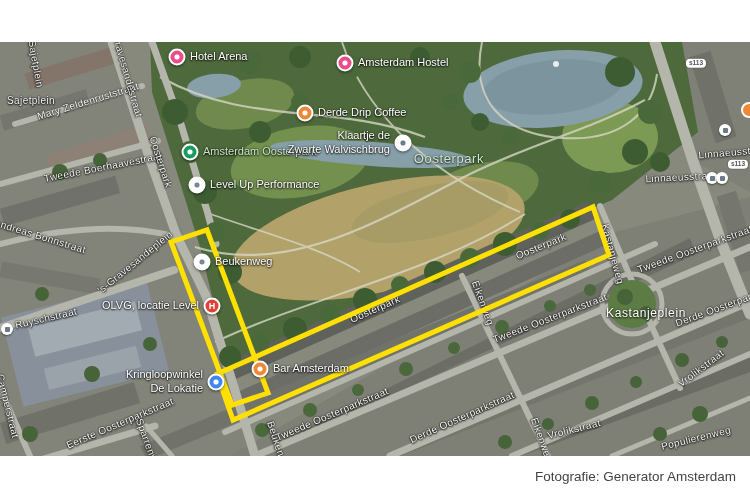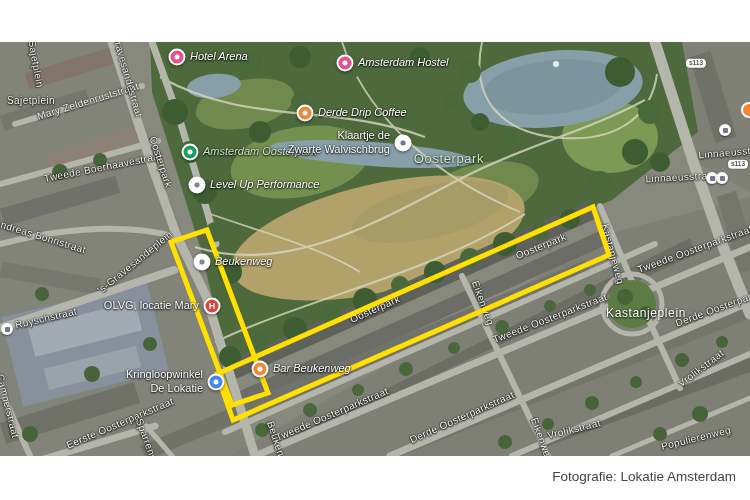--- a/index.html
+++ b/index.html
@@ -18,21 +18,21 @@
     text-shadow:0 1px 2px rgba(0,0,0,.8),0 0 2px rgba(0,0,0,.6);}
   .poi{position:absolute;}
   .pin{position:absolute;left:0;top:0;transform:translate(-50%,-50%);
     width:13px;height:13px;border:2px solid #fff;border-radius:50%;
     box-shadow:0 1px 3px rgba(0,0,0,.55);display:flex;align-items:center;justify-content:center;
     font-size:9px;font-weight:700;color:#fff;line-height:1;}
   .pin i{width:5px;height:5px;border-radius:2px;display:block;}
   .plabel{position:absolute;top:0;transform:translateY(-50%);white-space:nowrap;
     font-size:11px;font-weight:500;color:#fff;line-height:1.25;
     text-shadow:0 1px 2px rgba(0,0,0,.95),0 0 2px rgba(0,0,0,.85);}
-  .poi.right .plabel{left:13px;text-align:center;font-style:italic;}
+  .poi.right .plabel{left:13px;text-align:center;}
   .poi.left  .plabel{right:13px;text-align:right;}
   .ticon{position:absolute;transform:translate(-50%,-50%);width:12px;height:12px;background:#fff;
     border-radius:50%;box-shadow:0 1px 2px rgba(0,0,0,.5);display:flex;align-items:center;justify-content:center;}
   .ticon i{width:5px;height:5px;background:#6e7a85;border-radius:1px;display:block;}
   .shield{position:absolute;transform:translate(-50%,-50%);background:#fff;border-radius:4px;
     padding:1px 3px;font-size:6.5px;font-weight:700;color:#555;line-height:1;
     box-shadow:0 0 2px rgba(0,0,0,.45);}
   .caption-bar{position:absolute;left:0;top:456px;width:750px;height:44px;background:#fff;
     text-align:right;box-sizing:border-box;padding:11px 14px 0 0;}
   .caption-bar span{font-size:13.5px;color:#434343;font-weight:500;}
@@ -270,33 +270,33 @@
           <span class="plabel">Klaartje de<br>Zwarte Walvischbrug</span>
         </div>
         <div class="poi right" style="left: 202px; top: 220px;">
           <span class="pin" style="background: rgb(255, 255, 255);">
             <i style="background: rgb(122, 135, 149);"></i>
           </span>
           <span class="plabel">Beukenweg</span>
         </div>
         <div class="poi left" style="left: 212px; top: 264px;">
           <span class="pin" style="background: rgb(224, 66, 53);">H</span>
-          <span class="plabel">OLVG, locatie Mary</span>
+          <span class="plabel">OLVG, locatie Level</span>
         </div>
         <div class="poi right" style="left: 260px; top: 327px;">
           <span class="pin" style="background: rgb(239, 136, 54);">
             <i style="background: rgb(255, 255, 255);"></i>
           </span>
-          <span class="plabel">Bar Beukenweg</span>
+          <span class="plabel">Bar Amsterdam</span>
         </div>
         <div class="poi left" style="left: 216px; top: 340px;">
           <span class="pin" style="background: rgb(66, 133, 244);">
             <i style="background: rgb(255, 255, 255);"></i>
           </span>
           <span class="plabel">Kringloopwinkel<br>De Lokatie</span>
         </div>
       </div>
   </div>
 
   <div class="caption-bar">
-    <span>Fotografie: Lokatie Amsterdam</span>
+    <span>Fotografie: Generator Amsterdam</span>
   </div>
 </div>
 
 </body></html>

